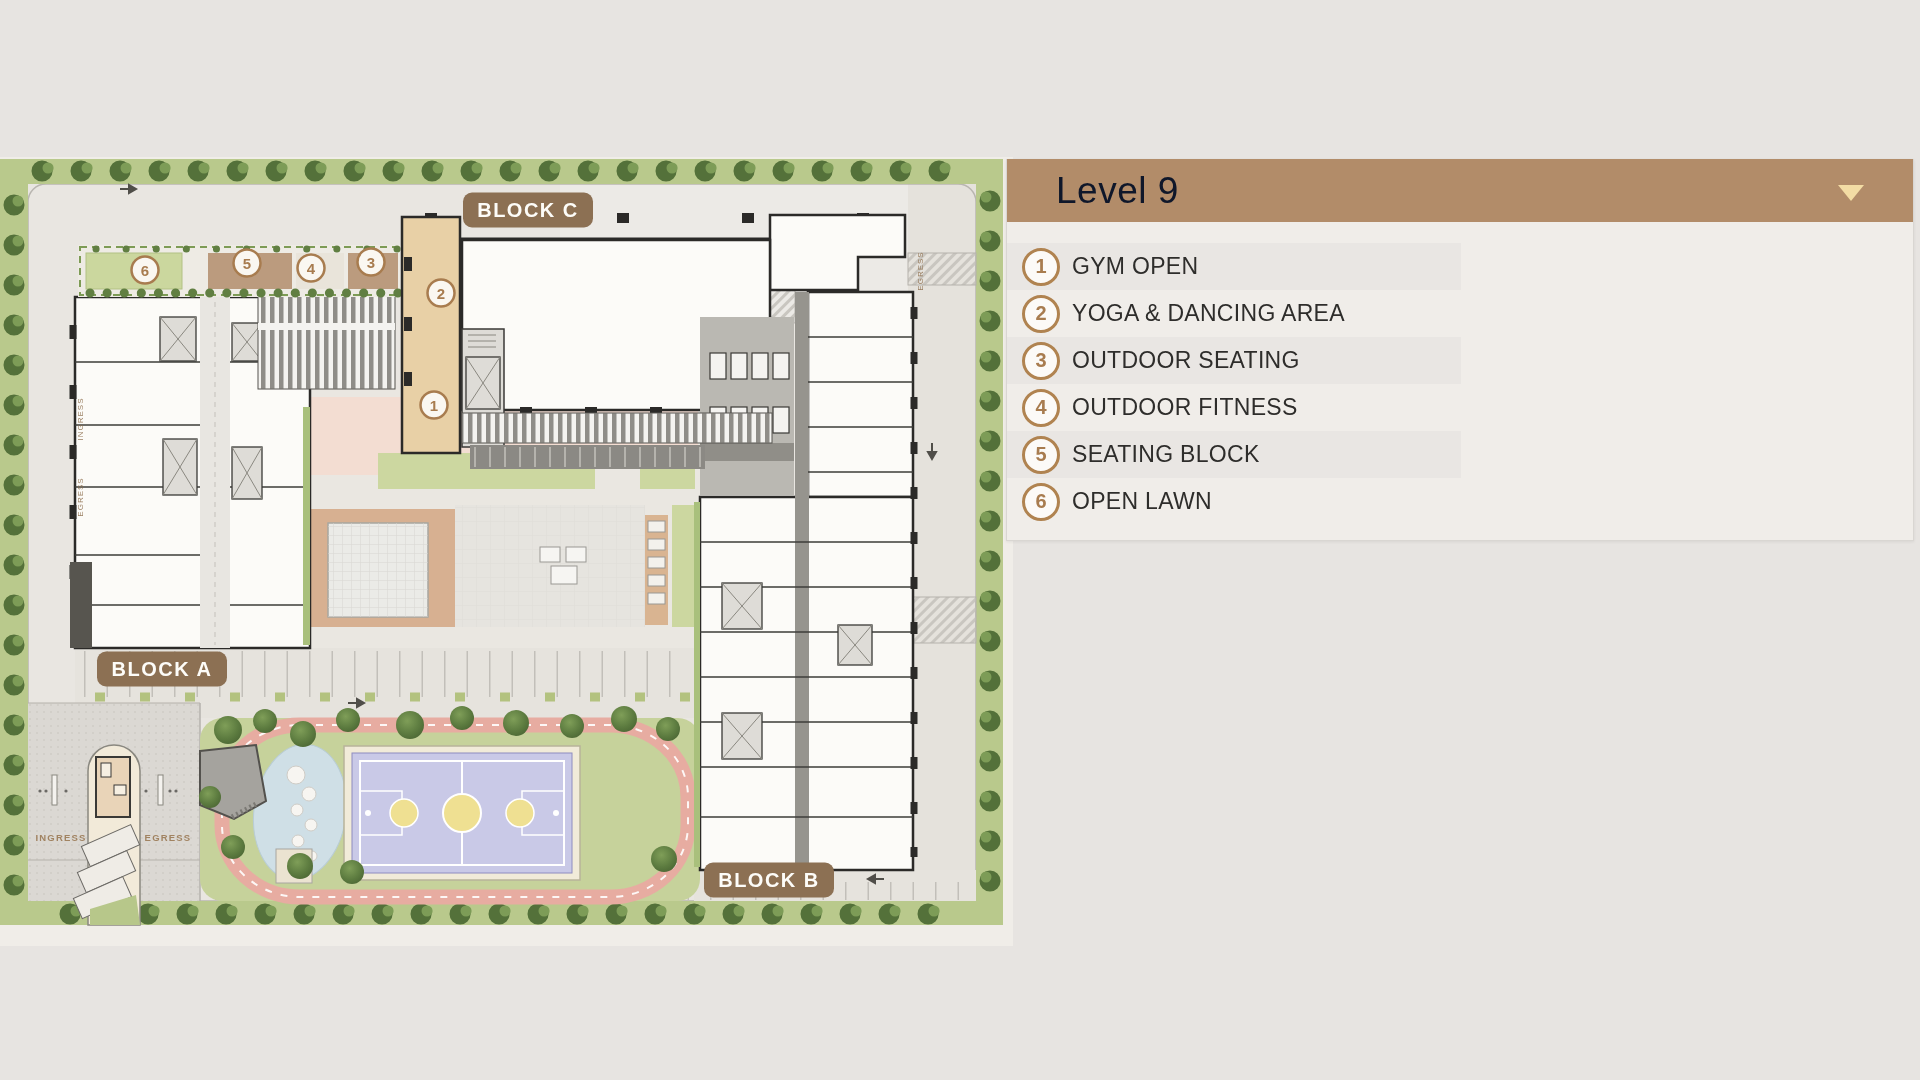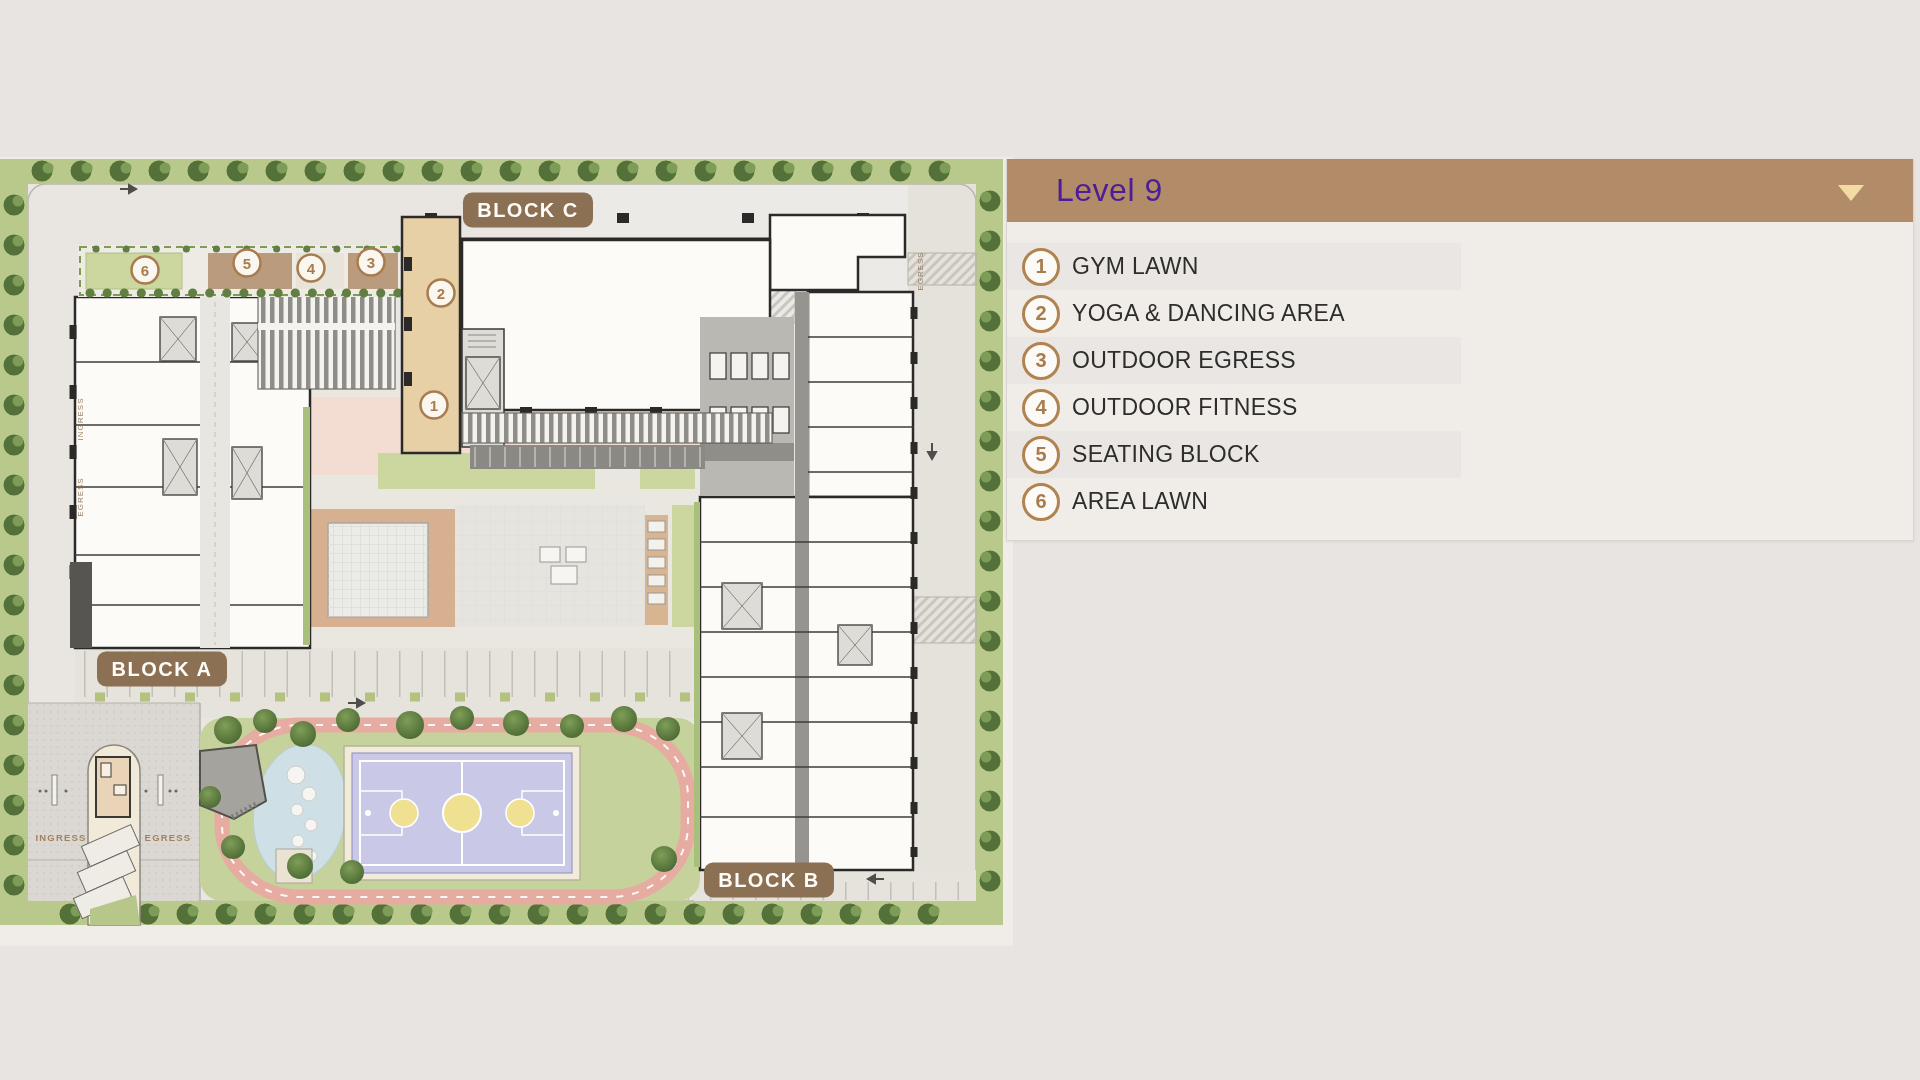--- a/index.html
+++ b/index.html
@@ -19,21 +19,21 @@
   .wall{fill:#fcfbf8;stroke:#2b2a28;stroke-width:2.5;}
   .inwall{stroke:#3d3c39;stroke-width:1.4;}
   .xbox{fill:#dedcd7;stroke:#3a3936;stroke-width:1.3;}
 
   
   .panel{position:absolute;left:1006px;top:159px;width:908px;height:382px;
          background:var(--panel_bg,#f0ede9);border:1px solid #d9d6d2;border-top:none;
          box-sizing:border-box;box-shadow:0 1px 3px rgba(0,0,0,.07);}
   .panel-header{height:63px;background:var(--header_bg,#b28c69);display:flex;align-items:center;
                 padding-left:49px;position:relative;cursor:pointer;}
-  .panel-title{color:#4c1d95;font-size:32px;font-weight:500;letter-spacing:.5px;}
+  .panel-title{color:#0f172a;font-size:37px;font-weight:500;letter-spacing:.5px;}
   .chev{position:absolute;right:49px;top:26px;width:0;height:0;
         border-left:13px solid transparent;border-right:13px solid transparent;
         border-top:16px solid var(--arrow,#f3dca4);}
   .legend{list-style:none;margin:0;padding:21px 0 0 0;}
   .legend li{height:47px;display:flex;align-items:center;padding-left:15px;}
   .legend li:nth-child(odd){background:linear-gradient(to right,var(--row_bg,#e9e6e3) 0,var(--row_bg,#e9e6e3) 454px,rgba(0,0,0,0) 454px);}
   .lnum{width:38px;height:38px;box-sizing:border-box;border:3px solid #b08350;border-radius:50%;
         background:#fcfaf7;color:var(--marker,#a87c4f);font-weight:bold;font-size:20px;
         display:flex;align-items:center;justify-content:center;flex:0 0 auto;}
   .llab{margin-left:12px;font-size:23px;color:#2e2d2b;letter-spacing:.3px;}
@@ -397,37 +397,37 @@
   </div>
 
   <aside class="panel">
     <div class="panel-header">
       <span class="panel-title">Level 9</span>
       <span class="chev"></span>
     </div>
     <ul class="legend">
       <li>
         <span class="lnum">1</span>
-        <span class="llab">GYM LAWN</span>
+        <span class="llab">GYM OPEN</span>
       </li>
       <li>
         <span class="lnum">2</span>
         <span class="llab">YOGA &amp; DANCING AREA</span>
       </li>
       <li>
         <span class="lnum">3</span>
-        <span class="llab">OUTDOOR EGRESS</span>
+        <span class="llab">OUTDOOR SEATING</span>
       </li>
       <li>
         <span class="lnum">4</span>
         <span class="llab">OUTDOOR FITNESS</span>
       </li>
       <li>
         <span class="lnum">5</span>
         <span class="llab">SEATING BLOCK</span>
       </li>
       <li>
         <span class="lnum">6</span>
-        <span class="llab">AREA LAWN</span>
+        <span class="llab">OPEN LAWN</span>
       </li>
     </ul>
   </aside>
 </div>
 
 </body></html>

